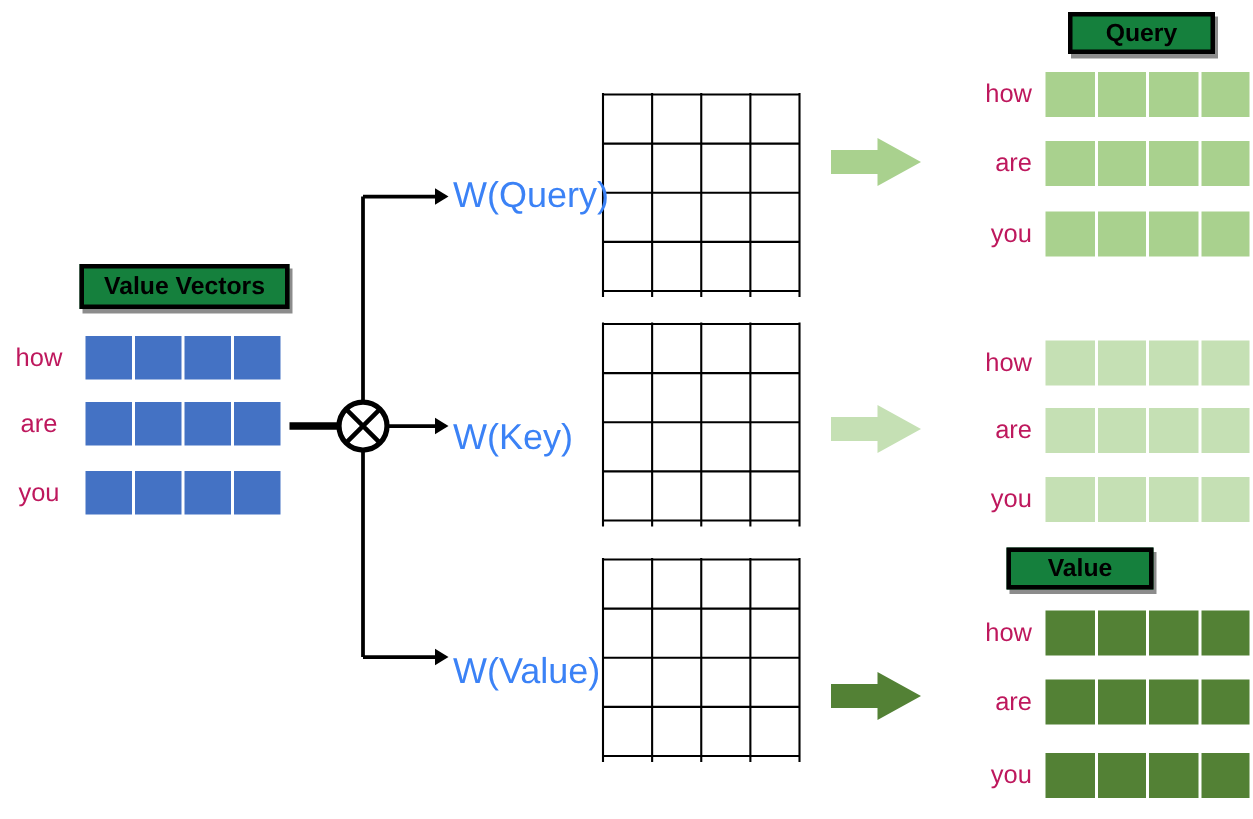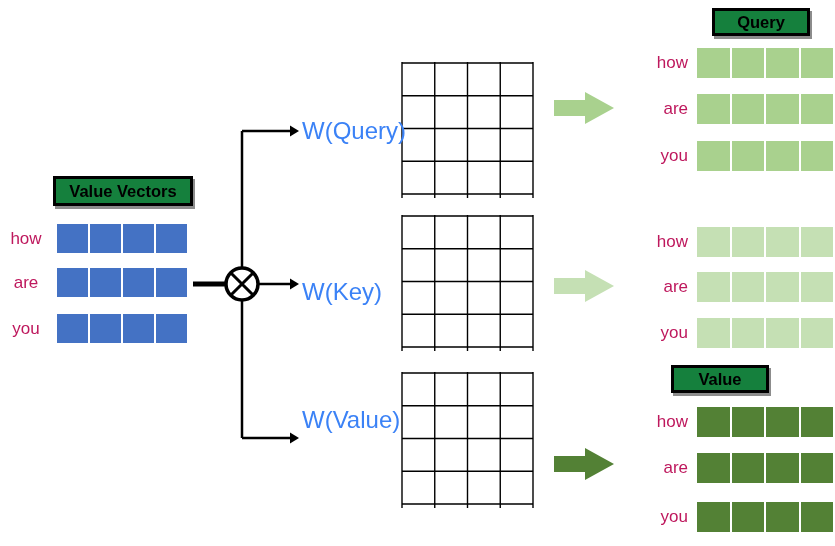--- a/index.html
+++ b/index.html
@@ -92,21 +92,21 @@
   <div class="word left" style="top:314px;">you</div>
   <div class="vec-row" style="left:57px;top:314px;">
     <span class="cell cell-in"></span>
       <span class="cell cell-in"></span>
       <span class="cell cell-in"></span>
       <span class="cell cell-in"></span>
   </div>
 
   <div class="wlabel" style="top:119px;">W(Query)</div>
   <div class="wlabel" style="top:280px;">W(Key)</div>
-  <div class="wlabel" style="top:408px;">W(Value)</div>
+  <div class="wlabel" style="top:436px;">W(Value)</div>
 
   <div class="box-label" style="left:712px;top:8px;width:92px;height:22px;">Query</div>
 
   <div class="word right" style="top:48px;">how</div>
   <div class="vec-row" style="left:697px;top:48px;">
     <span class="cell cell-q"></span>
       <span class="cell cell-q"></span>
       <span class="cell cell-q"></span>
       <span class="cell cell-q"></span>
   </div>

